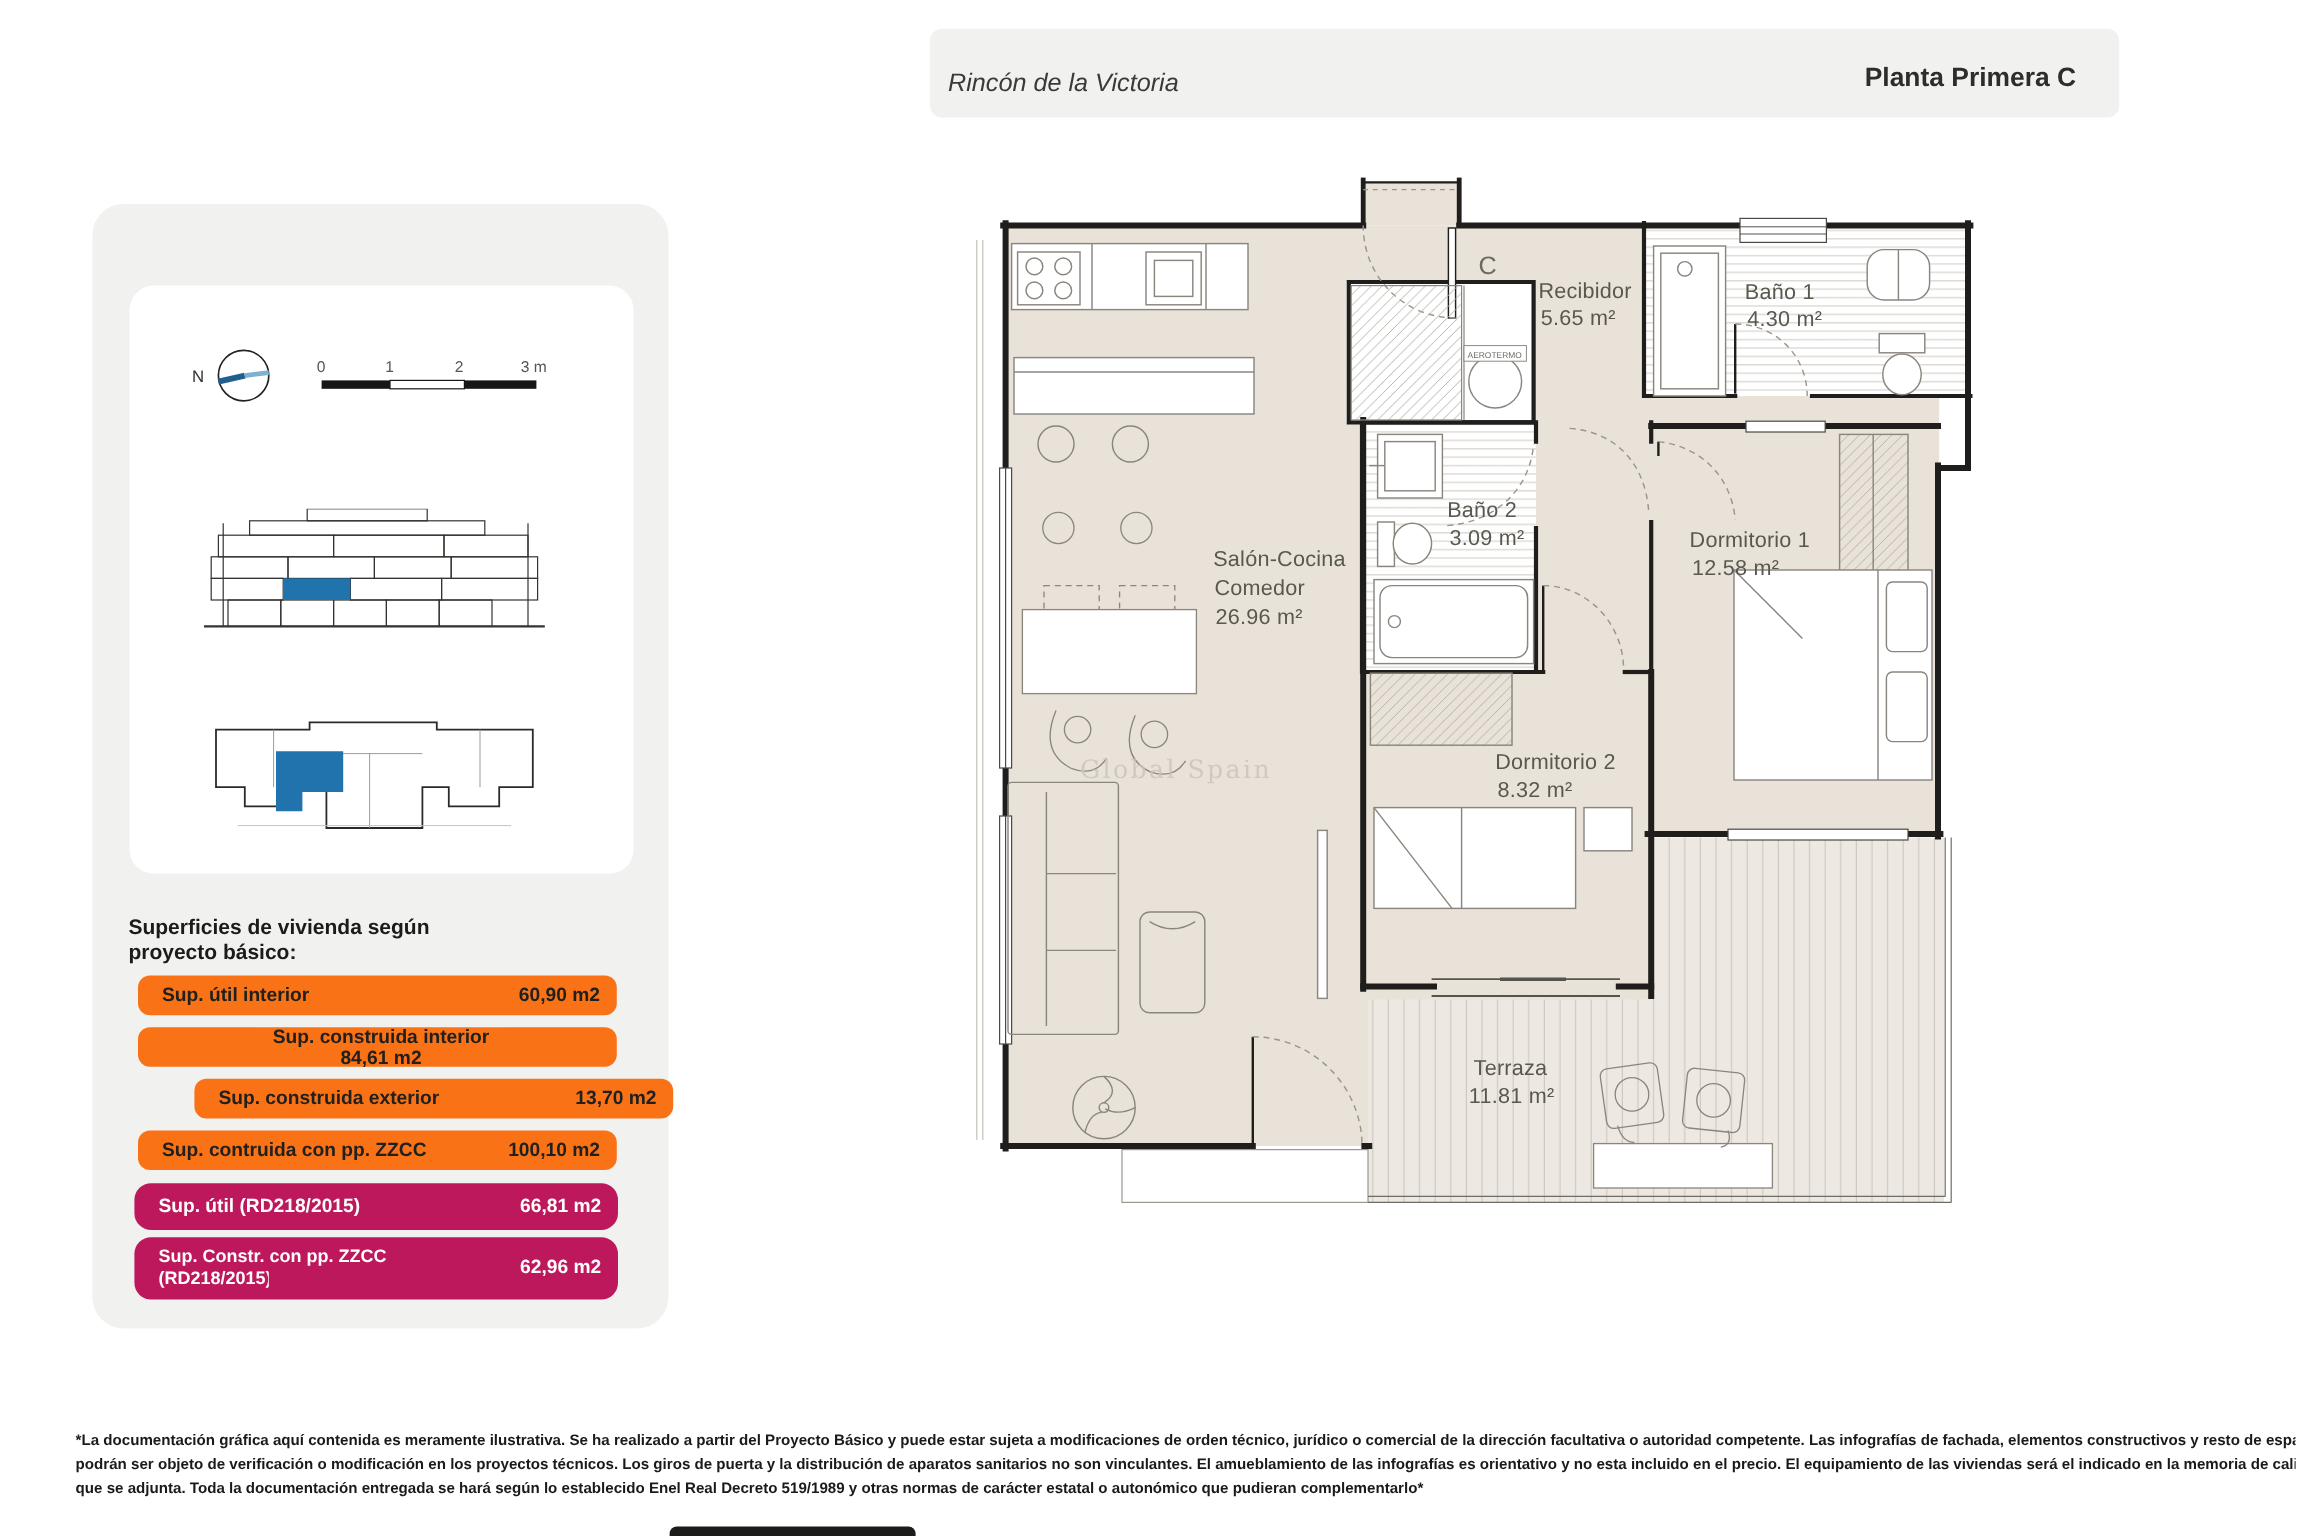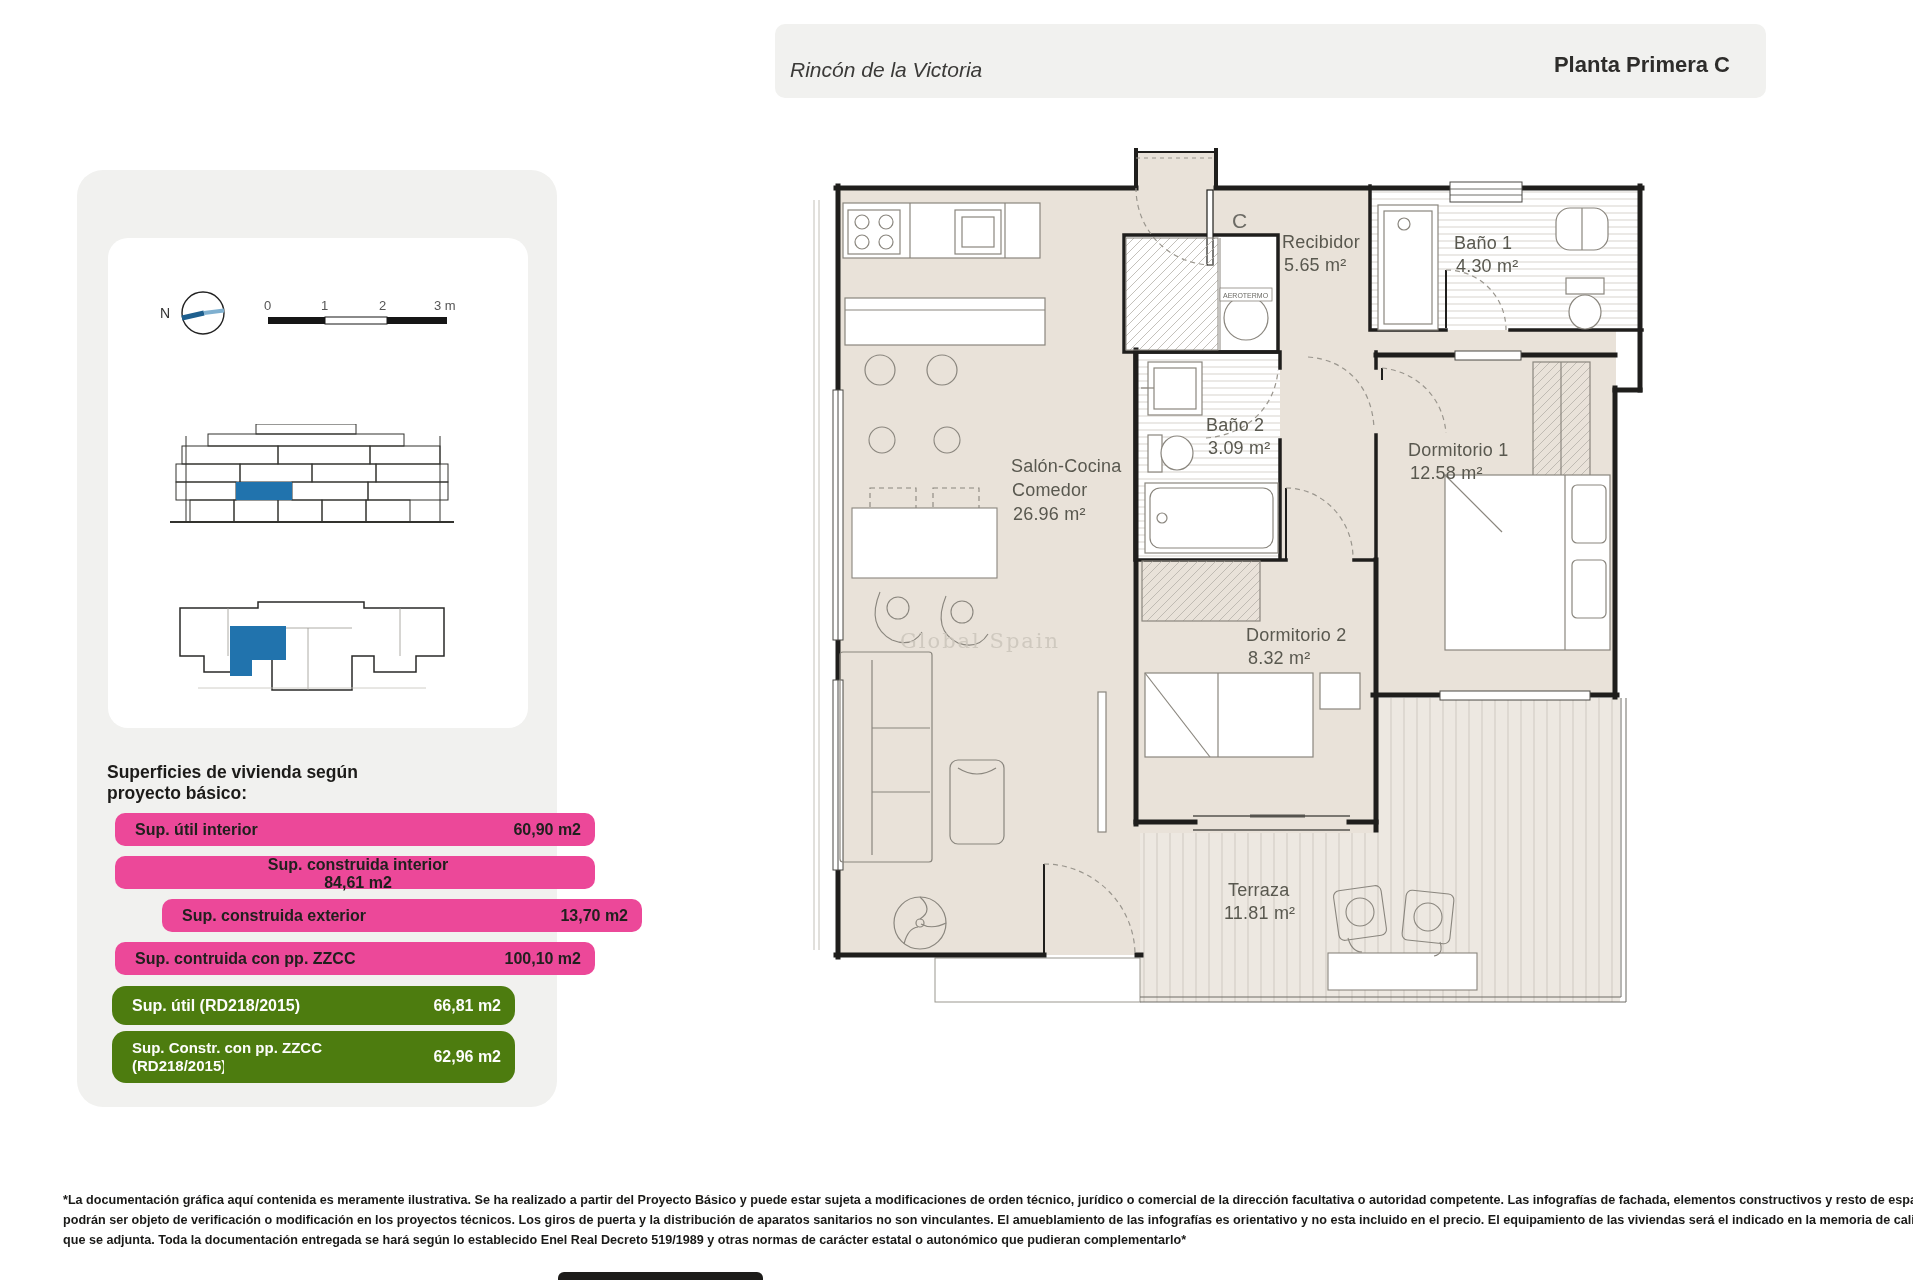--- a/index.html
+++ b/index.html
@@ -11,24 +11,24 @@
   .header-project{position:absolute;left:790px;top:58px;font-size:21px;color:#3b3a38;font-style:italic;}
   .header-sheet{position:absolute;left:1400px;top:52px;width:330px;text-align:right;
                 font-size:22px;font-weight:bold;color:#2e2d2b;}
   
   .side-card{position:absolute;left:77px;top:170px;width:480px;height:937px;
              background:#f1f1ef;border-radius:26px;}
   .inner-card{position:absolute;left:108px;top:238px;width:420px;height:490px;
               background:#ffffff;border-radius:20px;}
   .surfaces-title{position:absolute;left:107px;top:762px;font-size:17.5px;font-weight:bold;
                   color:#1c1b19;line-height:21px;}
-  .srow{position:absolute;left:115px;width:480px;height:33px;background:#ec4899;
+  .srow{position:absolute;left:115px;width:399px;height:33px;background:#f97316;
         border-radius:10px;display:flex;align-items:center;justify-content:space-between;
         padding:0 14px 0 20px;box-sizing:border-box;font-size:16px;font-weight:bold;color:#21201e;}
-  .srow-dark{position:absolute;left:112px;width:403px;background:#4d7c0f;border-radius:14px;
+  .srow-dark{position:absolute;left:112px;width:403px;background:#be185d;border-radius:14px;
              display:flex;align-items:center;justify-content:space-between;
              padding:0 14px 0 20px;box-sizing:border-box;font-size:16px;font-weight:bold;color:#fdfdfc;}
   .row1{top:813px;} .row2{top:856px;flex-direction:column;} .row3{top:899px;margin-left:47px;} .row4{top:942px;}
   .row5{top:986px;height:39px;} .row6{top:1031px;height:52px;}
   .row6 .lbl2wrap{line-height:18px;font-size:15px;}
   .lbl2-clip{width:92px;overflow:hidden;white-space:nowrap;display:block;}
   
   .footer{position:absolute;left:63px;top:1190px;width:1850px;overflow:hidden;
           font-size:12.6px;font-weight:600;color:#1a1a18;line-height:20px;}
   .footer div{white-space:nowrap;overflow:hidden;}

